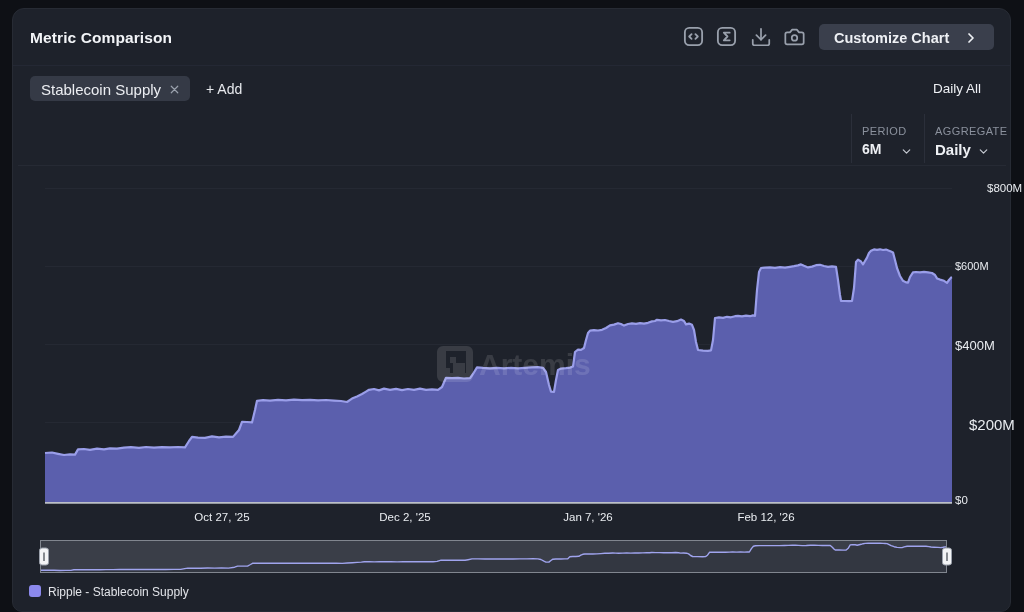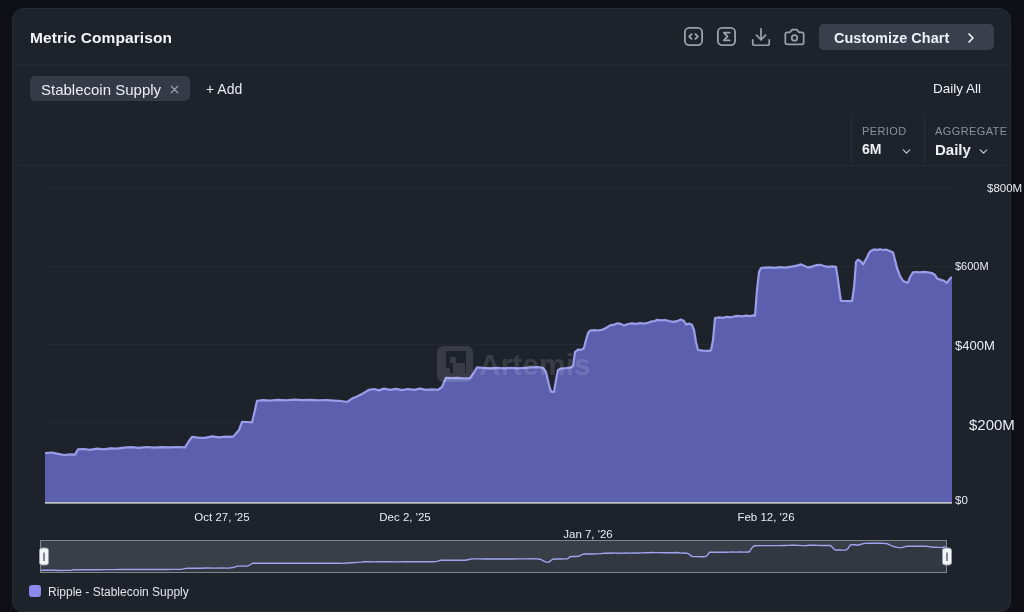--- a/index.html
+++ b/index.html
@@ -101,18 +101,18 @@
   </svg>
 
   <div class="t" style="left:955px; top:182px; font-size:11.5px; color:#e9ecf0;padding-left:32px;">$800M</div>
   <div class="t" style="left:955px; top:260px; font-size:11px; color:#e9ecf0;">$600M</div>
   <div class="t" style="left:955px; top:338px; font-size:13px; color:#e9ecf0;">$400M</div>
   <div class="t" style="left:955px; top:416px; font-size:15px; color:#e9ecf0;padding-left:14px;">$200M</div>
   <div class="t" style="left:955px; top:494px; font-size:11.5px; color:#e9ecf0;">$0</div>
 
   <div class="t" style="left:222px; top:511px; font-size:11.5px; color:#e9ecf0; transform:translateX(-50%);">Oct 27, '25</div>
   <div class="t" style="left:405px; top:511px; font-size:11.5px; color:#e9ecf0; transform:translateX(-50%);">Dec 2, '25</div>
-  <div class="t" style="left:588px; top:528px; font-size:11.5px; color:#e9ecf0; transform:translateX(-50%);">Jan 7, '26</div>
+  <div class="t" style="left:588px; top:511px; font-size:11.5px; color:#e9ecf0; transform:translateX(-50%);">Jan 7, '26</div>
   <div class="t" style="left:766px; top:511px; font-size:11.5px; color:#e9ecf0; transform:translateX(-50%);">Feb 12, '26</div>
 
   <div class="abs" style="left:29px; top:585px; width:12px; height:12px; border-radius:3px; background:#8c89ec;"></div>
   <div class="t" style="left:48px; top:584.5px; font-size:12px; color:#e2e4e9;">Ripple - Stablecoin Supply</div>
 </div>
 
 </body></html>

